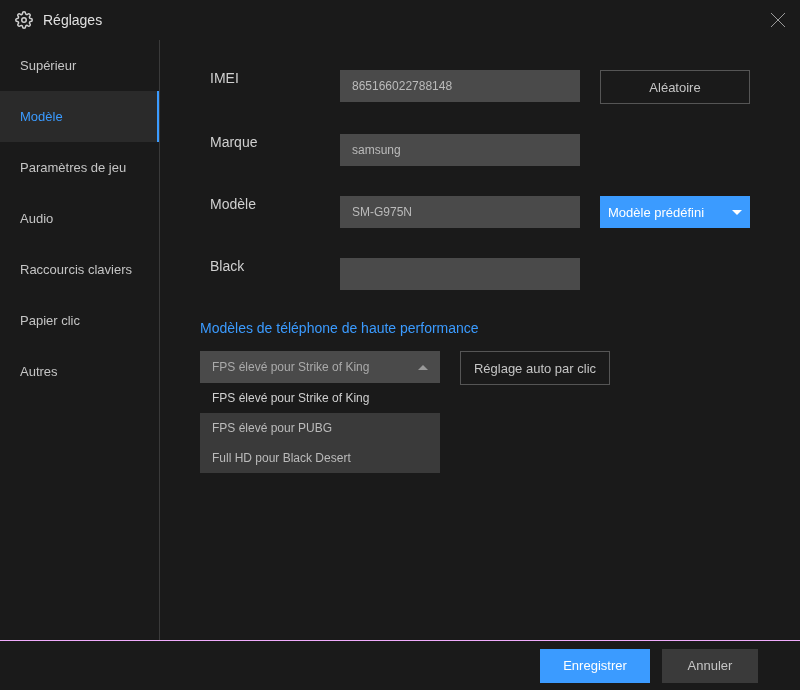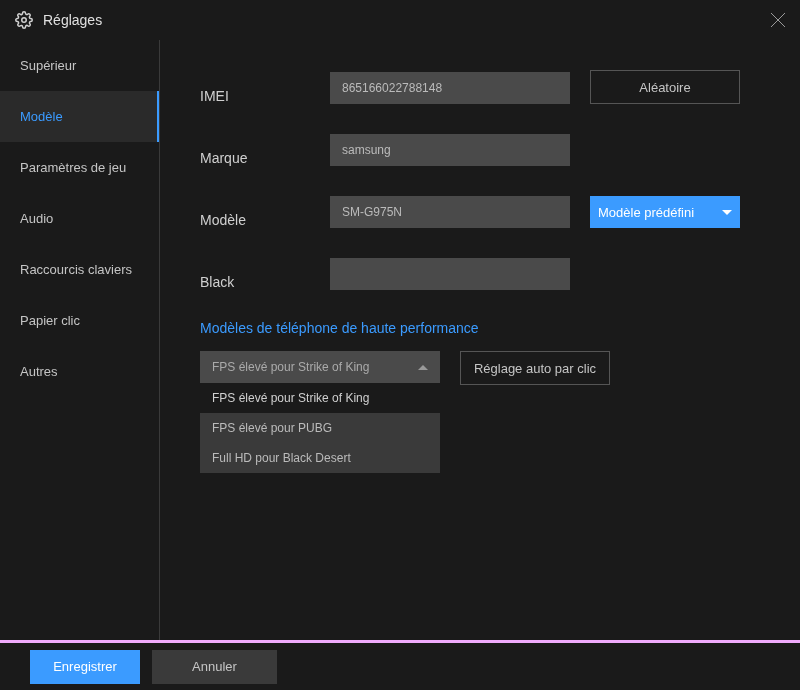--- a/index.html
+++ b/index.html
@@ -66,22 +66,23 @@
       width: 2px;
       height: 100%;
       background: #3b9bff;
     }
     .content {
       flex: 1;
       padding: 30px 40px;
     }
     .form-row {
       display: flex;
-      align-items: flex-end;
+      align-items: flex-start;
       margin-bottom: 30px;
+      margin-left: 10px;
     }
     .form-label {
       width: 130px;
       color: #d0d0d0;
       font-size: 14px;
     }
     .form-input {
       width: 240px;
       height: 32px;
       background: #4a4a4a;
@@ -170,36 +171,37 @@
       font-size: 12px;
     }
     .dropdown-option.highlighted {
       background: #1a1a1a;
       color: #d0d0d0;
     }
     .footer {
       height: 50px;
       display: flex;
       align-items: center;
-      padding: 0 30px;
-      border-top: 3px solid #f0abfc;
+      justify-content: flex-end;
+      padding: 0 42px;
+      border-top: 1px solid #f0abfc;
       background: #1a1a1a;
     }
     .btn-save {
       width: 110px;
       height: 34px;
       background: #3b9bff;
       border: none;
       color: #fff;
       font-size: 13px;
       cursor: pointer;
       margin-right: 12px;
     }
     .btn-cancel {
-      width: 125px;
+      width: 96px;
       height: 34px;
       background: #3a3a3a;
       border: none;
       color: #c5c5c5;
       font-size: 13px;
       cursor: pointer;
     }
   </style>
 </head>
 <body>

